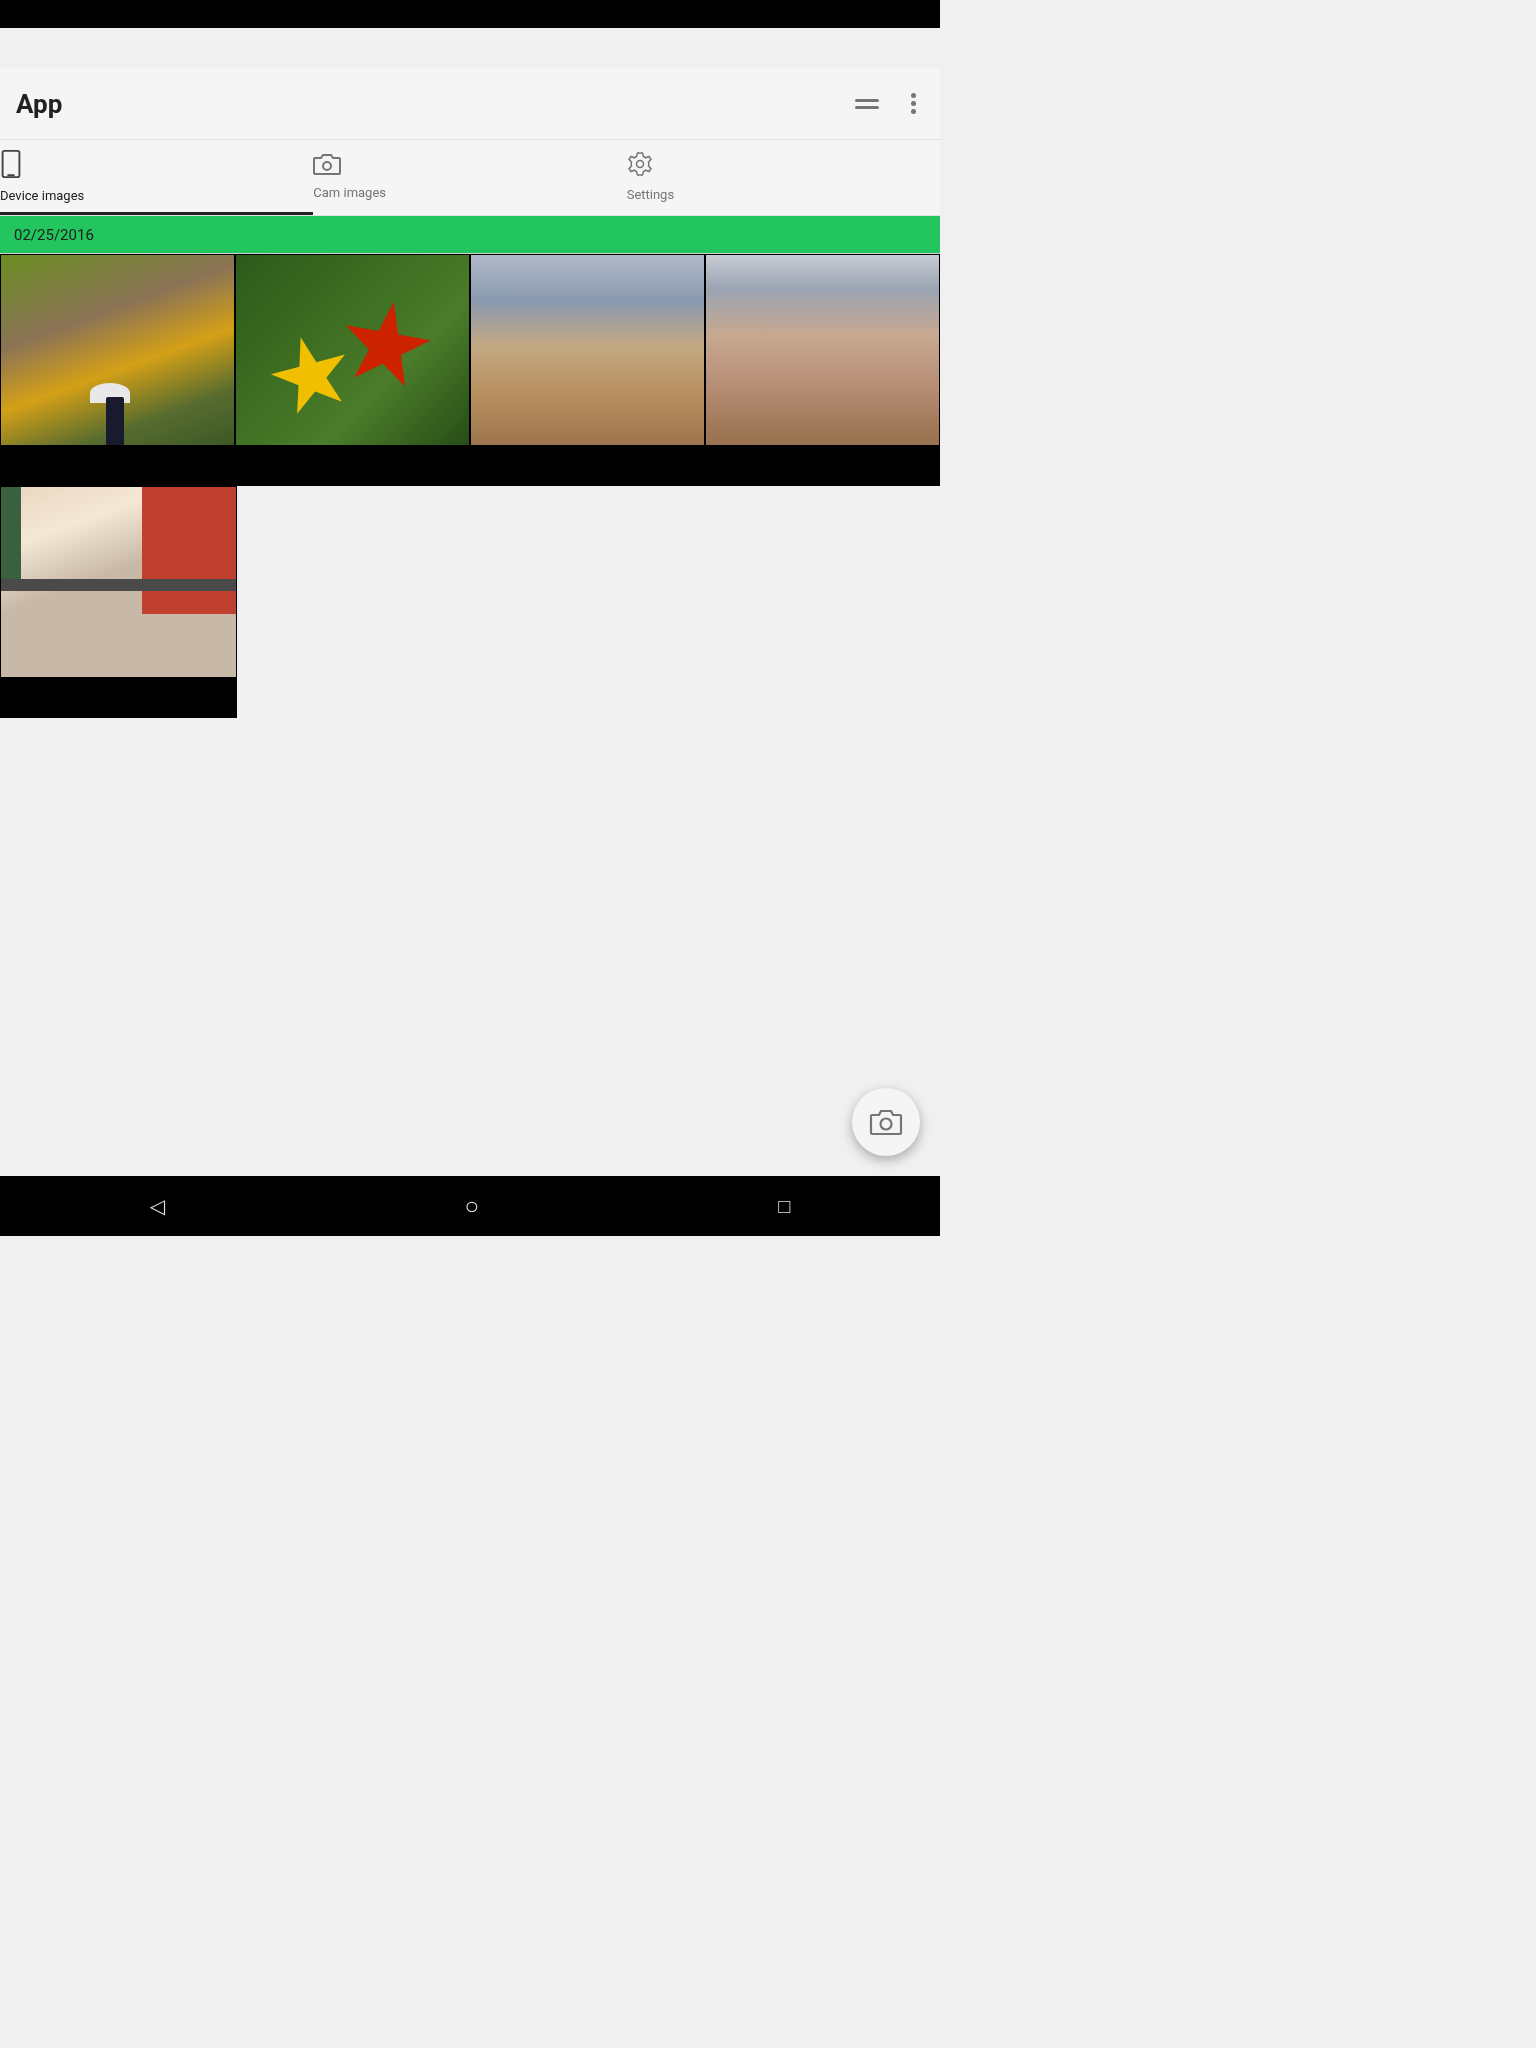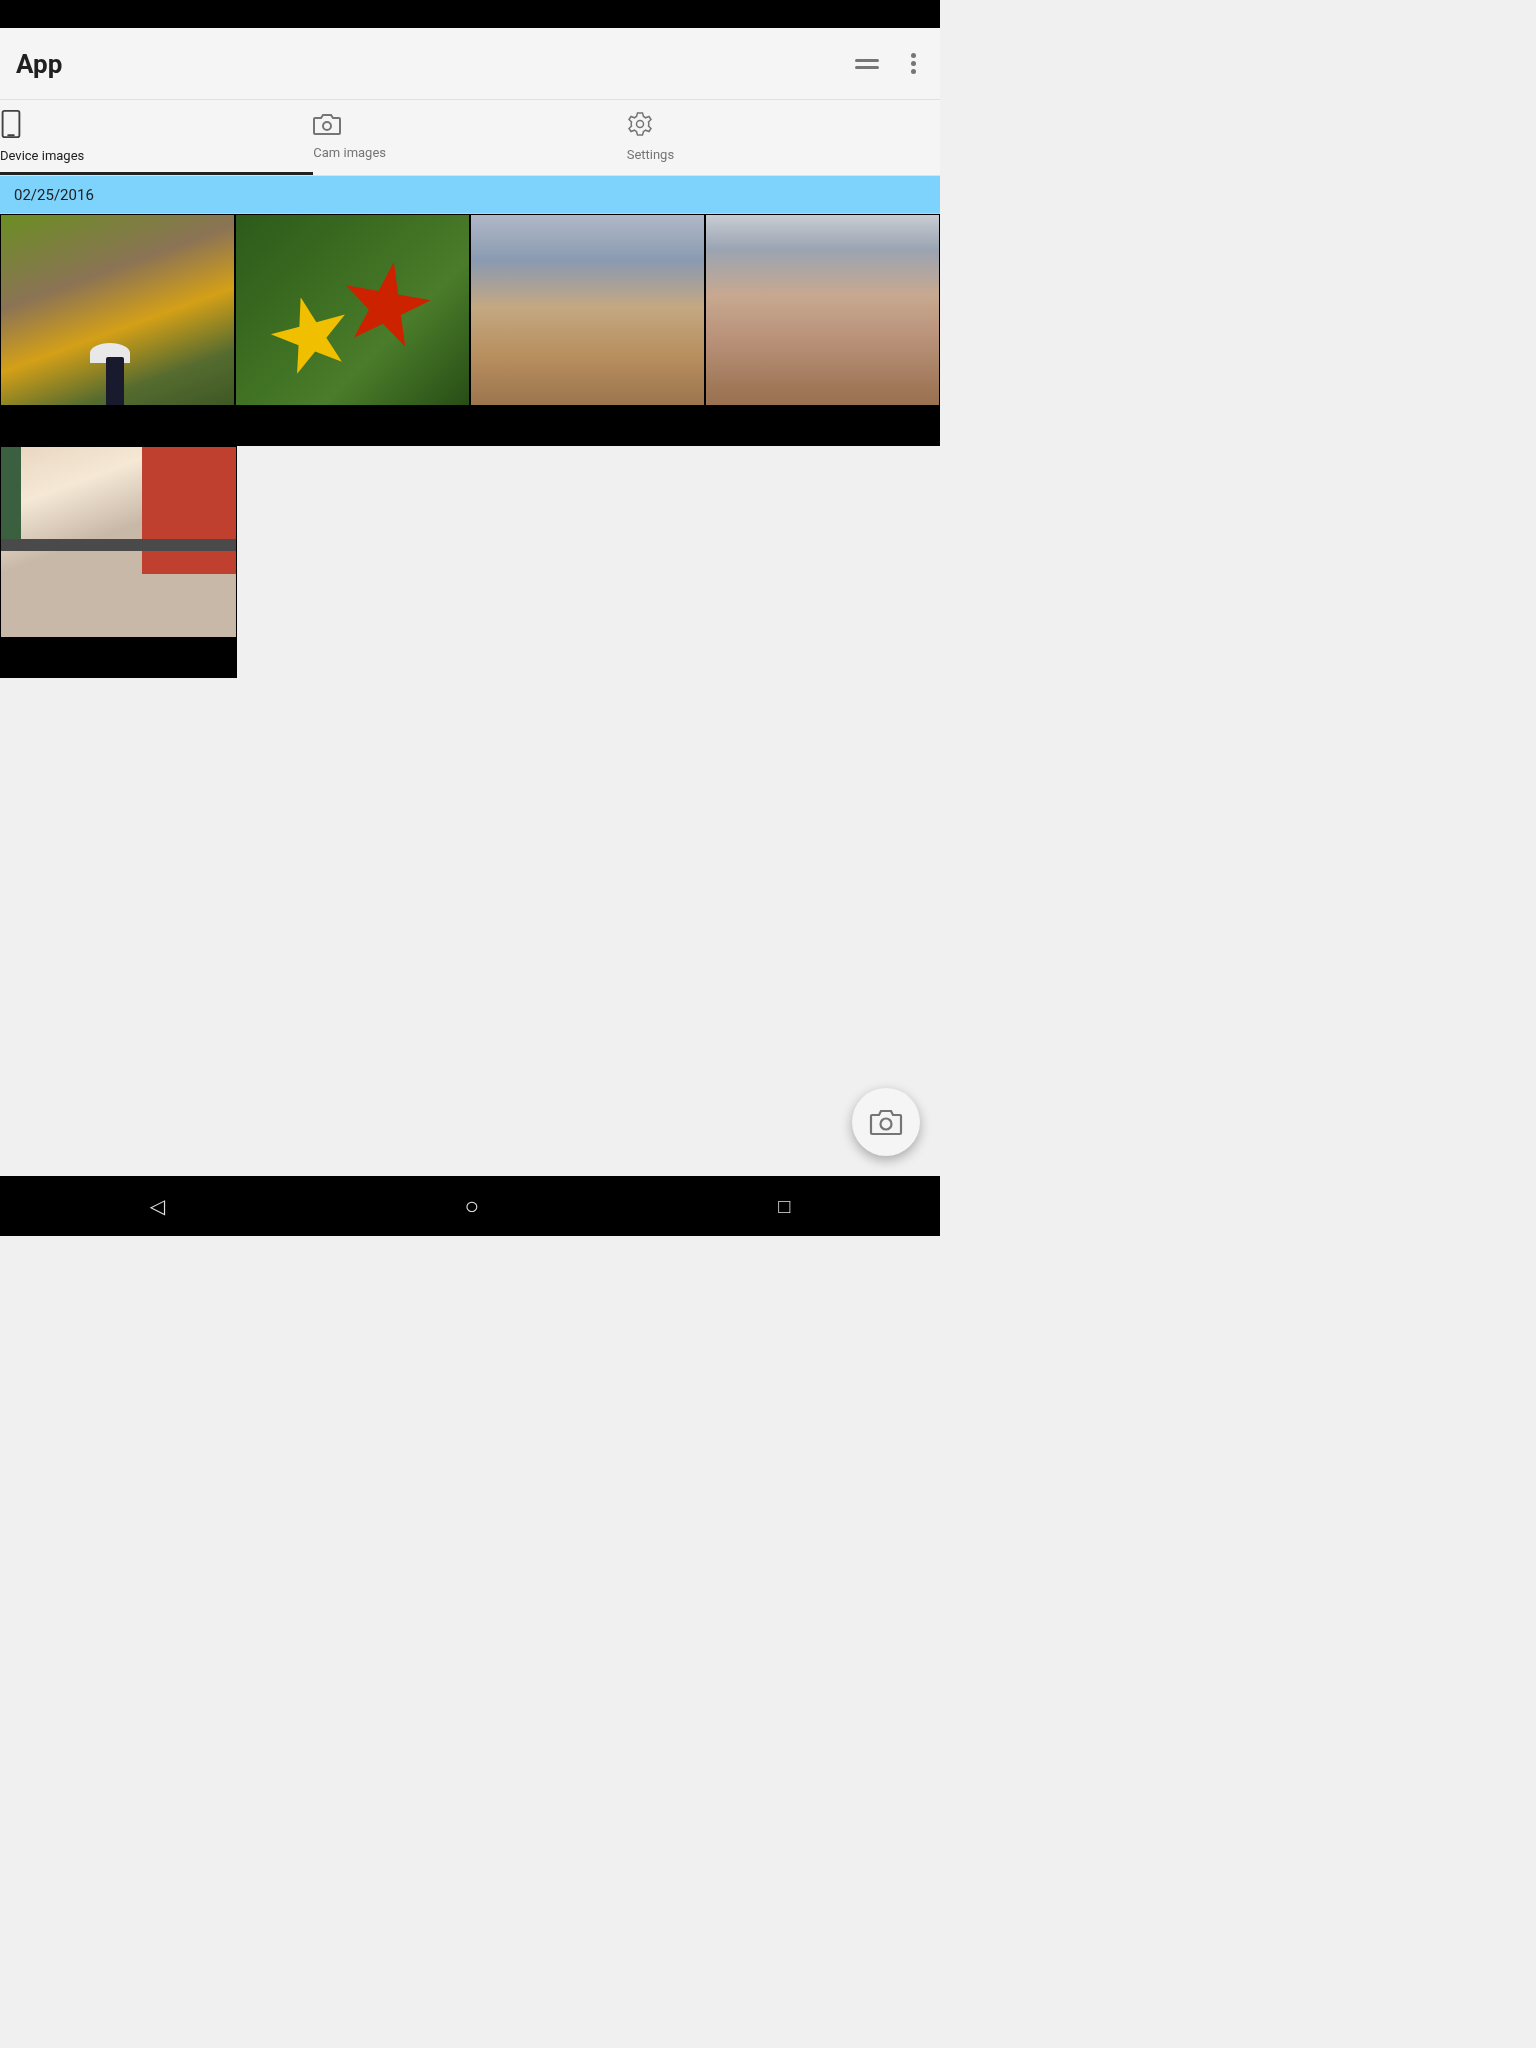--- a/index.html
+++ b/index.html
@@ -22,20 +22,21 @@
 
     
     .app-bar {
       width: 100%;
       height: 72px;
       background: #f5f5f5;
       display: flex;
       align-items: center;
       padding: 0 16px;
       border-bottom: 1px solid #e0e0e0;
+      margin-top: 40px;
     }
 
     .app-title {
       font-size: 26px;
       font-weight: bold;
       color: #212121;
       flex: 1;
     }
 
     .app-bar-icons {
@@ -87,21 +88,21 @@
     }
 
     .tab-label {
       font-size: 13px;
     }
 
     
     .date-header {
       width: 100%;
       height: 38px;
-      background: #7dd3fc;
+      background: #22c55e;
       display: flex;
       align-items: center;
       padding: 0 14px;
       font-size: 15px;
       color: #212121;
       border-bottom: 1px solid #d0d0d0;
     }
 
     
     .image-grid {

